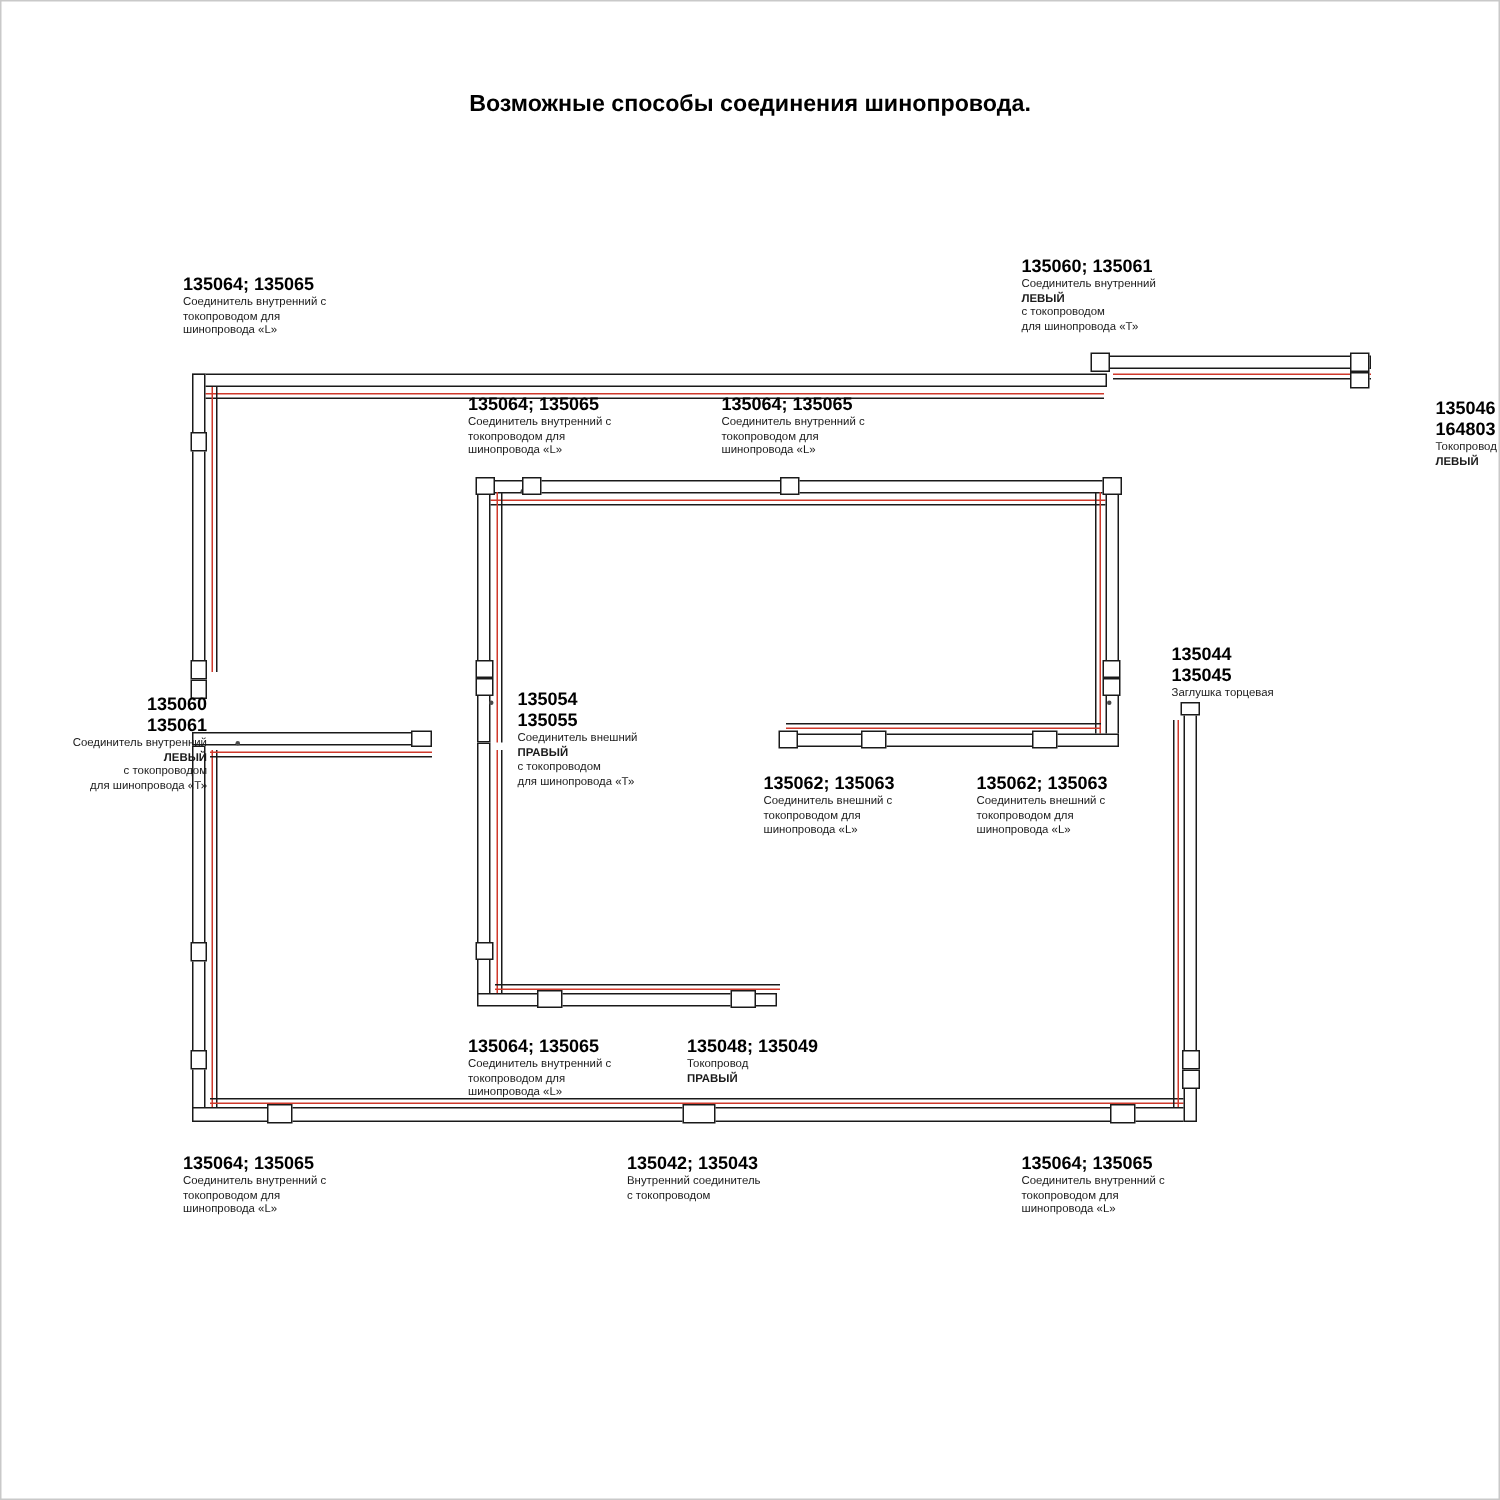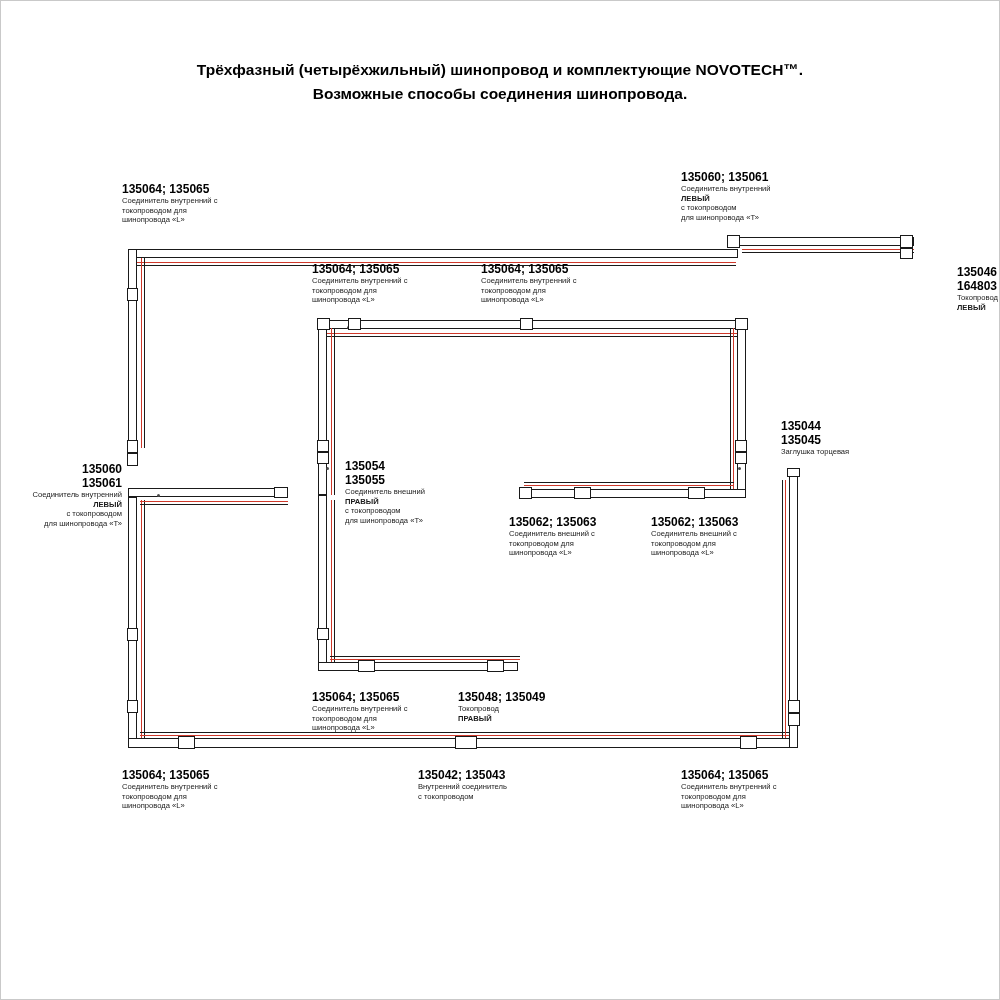--- a/index.html
+++ b/index.html
@@ -42,21 +42,20 @@
   .lbl .code{font-size:12px;font-weight:bold;line-height:14px;white-space:nowrap;}
   .lbl .desc{font-size:7.6px;line-height:9.6px;color:#1a1a1a;}
   .lbl.right{text-align:right;}
 </style>
 </head>
 <body>
 
 <div class="frame"></div>
 
 <div class="title">
-  <span>Трёхфазный (четырёхжильный) шинопровод и комплектующие NOVOTECH™.</span>
   <span class="l2">Возможные способы соединения шинопровода.</span>
 </div>
 
 <div class="canvas">
 
   <div class="rail" style="left:128px;top:249px;width:610px;height:9px;"></div>
   <div class="redh" style="left:132px;top:262px;width:604px;"></div>
   <div class="blkh" style="left:132px;top:265px;width:604px;"></div>
 
   <div class="rail" style="left:738px;top:237px;width:176px;height:9px;"></div>
@@ -176,27 +175,27 @@
   <div class="desc">шинопровода «L»</div>
 </div>
 
 <div class="lbl" style="left:481px;top:262px;">
   <div class="code">135064; 135065</div>
   <div class="desc">Соединитель внутренний с</div>
   <div class="desc">токопроводом для</div>
   <div class="desc">шинопровода «L»</div>
 </div>
 
-<div class="lbl" style="left:781px;top:419px;">
+<div class="lbl" style="left:781px;top:429px;">
   <div class="code">135044</div>
   <div class="code">135045</div>
   <div class="desc">Заглушка торцевая</div>
 </div>
 
-<div class="lbl right" style="left:0;top:462px;width:122px;">
+<div class="lbl right" style="left:16px;top:462px;width:122px;">
   <div class="code">135060</div>
   <div class="code">135061</div>
   <div class="desc">Соединитель внутренний</div>
   <div class="desc" style="font-weight:bold;">ЛЕВЫЙ</div>
   <div class="desc">с токопроводом</div>
   <div class="desc">для шинопровода «Т»</div>
 </div>
 
 <div class="lbl" style="left:345px;top:459px;">
   <div class="code">135054</div>

